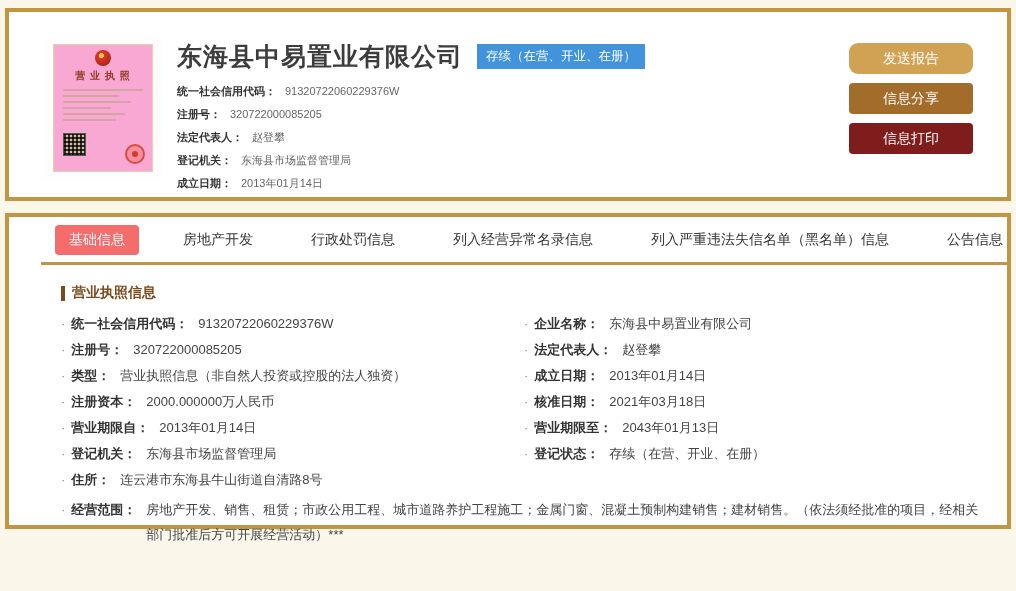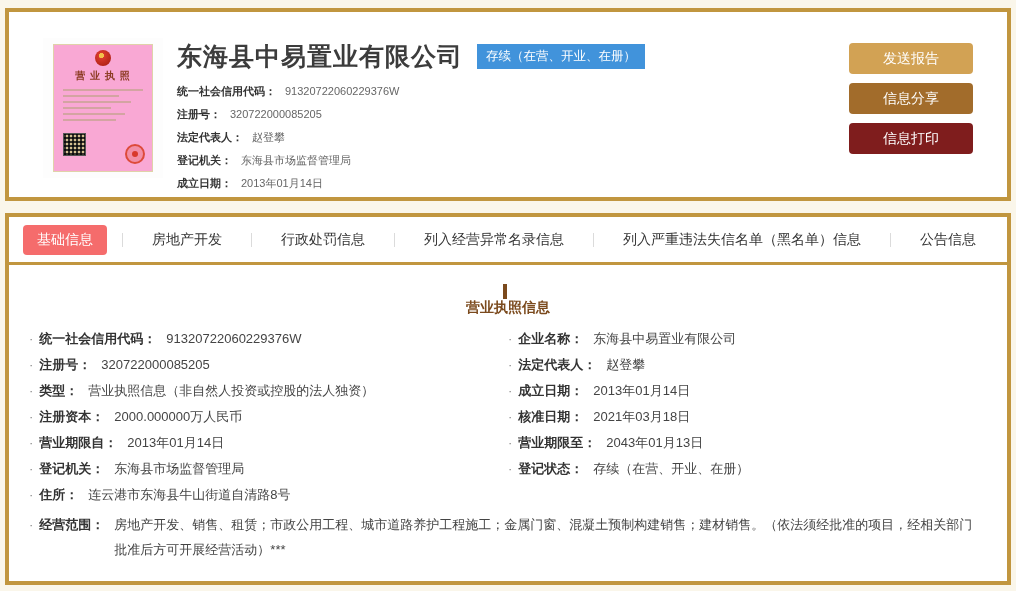--- a/index.html
+++ b/index.html
@@ -7,21 +7,21 @@
     width:1016px;height:591px;position:relative;overflow:hidden;
     background:#FAF6EA;
     font-family:"Liberation Sans","DejaVu Sans",sans-serif;
     -webkit-font-smoothing:antialiased;
   }
   .card{
     position:absolute;left:5px;width:1006px;background:#fff;
     border:4px solid #C1963F;box-sizing:border-box;
   }
   .card1{top:8px;height:193px;}
-  .card2{top:213px;height:372px;}
+  .card2{top:213px;height:316px;padding-left:32px;}
 
   
   .license{position:absolute;left:34px;top:26px;width:120px;height:140px;
     display:flex;align-items:center;justify-content:center;background:#fdfdfd;}
   .cert{width:98px;height:126px;background:#f9a8d4;border:1px solid #E0D2A9;position:relative;}
   .emblem{position:absolute;top:5px;left:50%;margin-left:-8px;width:16px;height:16px;border-radius:50%;
     background:radial-gradient(circle at 40% 35%,#F2BF4B 18%,#D8392B 20%,#A81D11 90%);}
   .cert-title{position:absolute;top:24px;left:0;width:100%;text-align:center;
     font-size:10px;font-weight:bold;color:#8C3B22;letter-spacing:1px;white-space:nowrap;}
   .cert-lines{position:absolute;top:44px;left:9px;right:9px;}
@@ -44,31 +44,31 @@
   .status-badge{background:#4193DB;color:#fff;font-size:12.5px;padding:4px 9px;margin-left:14px;white-space:nowrap;}
   .head-fields{margin-top:11px;}
   .hfield{margin-bottom:8px;font-size:11px;line-height:15px;}
   .hfield .hlabel{font-weight:bold;color:#333;}
   .hfield .hvalue{color:#666;margin-left:9px;}
 
   
   .head-buttons{position:absolute;right:34px;top:31px;width:124px;}
   .hbtn{display:block;width:124px;height:31px;margin-bottom:9px;border:none;border-radius:4px;
     color:#fff;font-size:14px;cursor:pointer;font-family:inherit;}
-  .hbtn1{background:#D2A254;} .hbtn2{background:#A26C2B;} .hbtn3{background:#7f1d1d;}
+  .hbtn1{background:#D2A254;border-radius:9px;} .hbtn2{background:#A26C2B;} .hbtn3{background:#7f1d1d;}
 
   
   .tabbar{height:45px;border-bottom:3px solid #C1963F;display:flex;align-items:center;padding-left:14px;}
   .tab{font-size:14px;color:#333;padding:6px 14px;cursor:pointer;white-space:nowrap;}
   .tab.active{background:#F56C6C;color:#fff;border-radius:4px;}
   .tdiv{width:1px;height:14px;background:#DBDBDB;margin:0 15px;}
 
   
   .content{padding:19px 20px 0 20px;}
-  .sec-title{display:flex;align-items:center;flex-direction:column;}
+  .sec-title{display:flex;align-items:center;}
   .sec-bar{width:4px;height:15px;background:#7B4A1D;margin-right:7px;}
   .sec-text{color:#7B4A1D;font-size:14px;font-weight:bold;}
   .cols{display:flex;margin-top:9px;}
   .col{width:50%;}
   .field{display:flex;align-items:flex-start;font-size:13px;line-height:18px;padding:4px 0;}
   .bullet{color:#888;margin-right:6px;}
   .flabel{font-weight:bold;color:#333;white-space:nowrap;}
   .fvalue{color:#444;margin-left:10px;}
   .scope{padding-right:4px;}
   .scope .fvalue{line-height:25px;}

